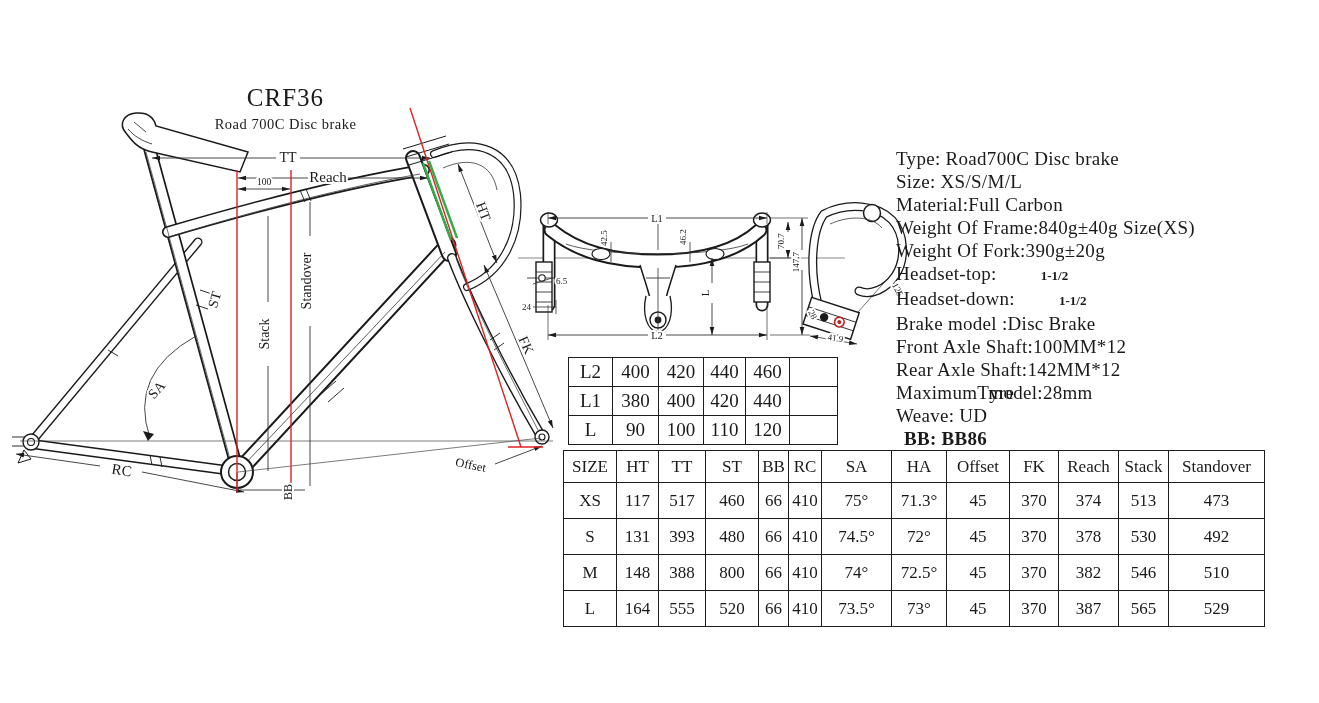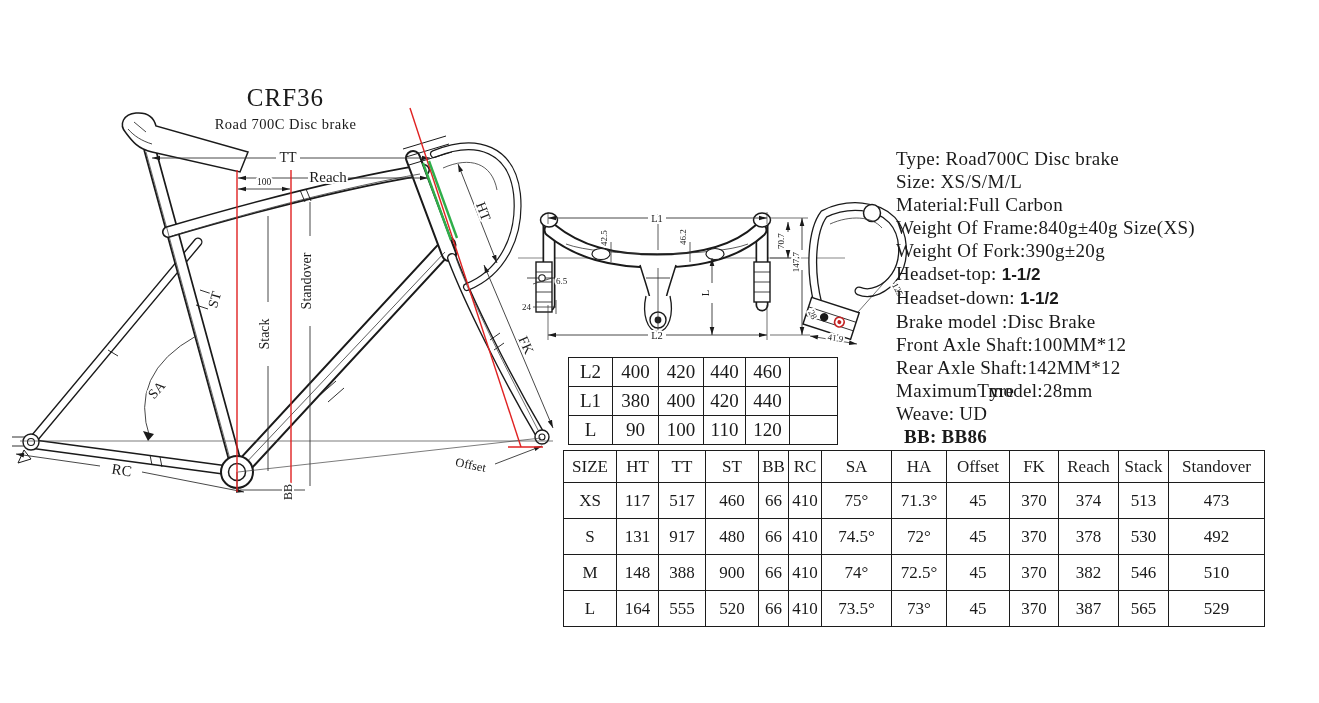--- a/index.html
+++ b/index.html
@@ -5,21 +5,21 @@
   html,body{margin:0;padding:0;background:#fff;}
   body{width:1319px;height:703px;overflow:hidden;font-family:"Liberation Serif",serif;color:#1a1a1a;}
   .canvas{position:relative;width:1319px;height:703px;background:#fff;}
   svg.drawing{position:absolute;left:0;top:0;}
   svg text{font-family:"Liberation Serif",serif;fill:#1a1a1a;}
   .halo{paint-order:stroke;stroke:#ffffff;stroke-width:4px;stroke-linejoin:round;}
   .title-block{position:absolute;left:183px;top:84px;width:205px;text-align:center;}
   .title-model{font-size:25px;letter-spacing:1px;}
   .title-sub{font-size:14.5px;margin-top:4px;letter-spacing:0.5px;white-space:nowrap;}
   .specs{position:absolute;left:896px;top:147px;width:418px;font-size:19px;line-height:23px;letter-spacing:0.3px;white-space:nowrap;}
-  .specs .hv{font-family:Liberation Sans, sans-serif;font-weight:bold;font-size:17px;letter-spacing:0;}
+  .specs .hv{font-family:Liberation Serif, serif;font-weight:bold;font-size:13px;letter-spacing:0;margin-left:39px;}
   .specs .ov1{display:inline-block;margin-right:-26px;}
   table{border-collapse:collapse;position:absolute;background:#fff;table-layout:fixed;}
   td,th{border:1.6px solid #1c1c1c;text-align:center;vertical-align:middle;padding:0;font-weight:normal;white-space:nowrap;overflow:hidden;}
   .stem-table{left:568px;top:357px;}
   .stem-table td{height:28px;font-size:19px;}
   .geo-table{left:563px;top:450px;}
   .geo-table th{height:31px;font-size:17px;}
   .geo-table td{height:35px;font-size:17px;}
 </style>
 </head>
@@ -299,37 +299,37 @@
           <td>71.3°</td>
           <td>45</td>
           <td>370</td>
           <td>374</td>
           <td>513</td>
           <td>473</td>
         </tr>
         <tr>
           <td>S</td>
           <td>131</td>
-          <td>917</td>
+          <td>393</td>
           <td>480</td>
           <td>66</td>
           <td>410</td>
           <td>74.5°</td>
           <td>72°</td>
           <td>45</td>
           <td>370</td>
           <td>378</td>
           <td>530</td>
           <td>492</td>
         </tr>
         <tr>
           <td>M</td>
           <td>148</td>
           <td>388</td>
-          <td>900</td>
+          <td>800</td>
           <td>66</td>
           <td>410</td>
           <td>74°</td>
           <td>72.5°</td>
           <td>45</td>
           <td>370</td>
           <td>382</td>
           <td>546</td>
           <td>510</td>
         </tr>

